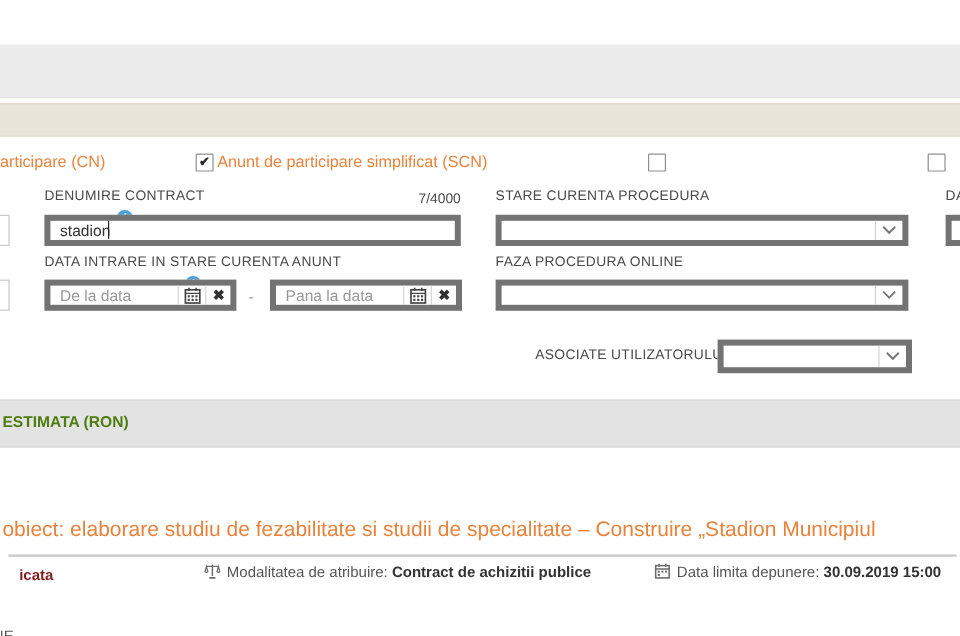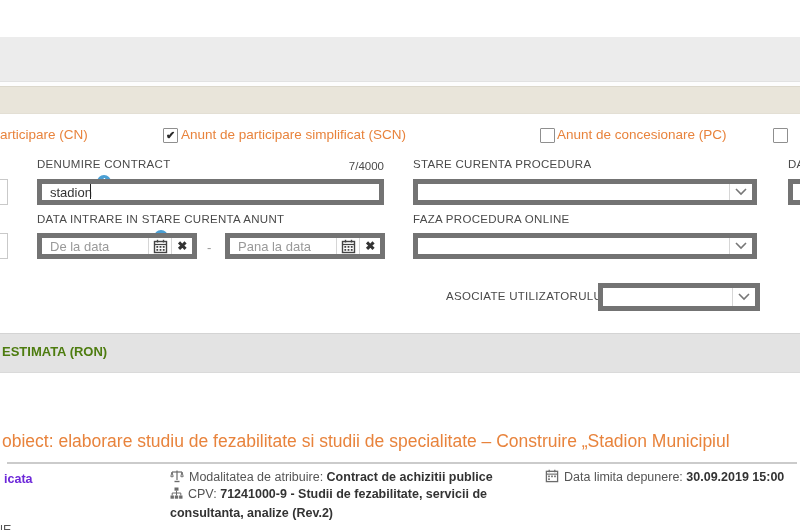--- a/index.html
+++ b/index.html
@@ -62,21 +62,20 @@
   <div class="abs beige-band"></div>
 
   <div class="abs cb-label" style="left:0;">articipare (CN)</div>
 
   <div class="abs cb" style="left:163px;">
     <span class="check">✔</span>
   </div>
   <div class="abs cb-label" style="left:181px;">Anunt de participare simplificat (SCN)</div>
 
   <div class="abs cb" style="left:540px;"></div>
-  <div class="abs cb-label" style="left:557px;">Anunt de concesionare (PC)</div>
 
   <div class="abs cb" style="left:773px;"></div>
 
   <div class="abs cut-input" style="left:-40px;top:142px;width:48px;height:26px;"></div>
 
   <div class="abs form-label" style="left:37px;top:121px;">
     <span>DENUMIRE CONTRACT</span>
     <span class="info-icon">i</span>
   </div>
   <div class="abs counter" style="left:346px;top:123px;width:38px;text-align:right;">7/4000</div>
@@ -175,48 +174,35 @@
     </div>
   </div>
 
   <div class="abs section-band"></div>
   <div class="abs section-title">ESTIMATA (RON)</div>
 
   <div class="abs result-title">obiect: elaborare studiu de fezabilitate si studii de specialitate – Construire „Stadion Municipiul </div>
 
   <div class="abs divider"></div>
 
-  <div class="abs detail" style="left:4px;top:434px;font-weight:bold;color:#6d28d9;">icata</div>
+  <div class="abs detail" style="left:16px;top:434px;font-weight:bold;color:#7f1d1d;">icata</div>
 
   <div class="abs detail" style="left:170px;top:432px;white-space:nowrap;">
     <span class="icon-gray">
       <svg width="14" height="14" viewBox="0 0 14 14">
           <line x1="7" y1="1.5" x2="7" y2="11" stroke="#6b6b6b" stroke-width="1.2"></line>
           <line x1="2" y1="3" x2="12" y2="3" stroke="#6b6b6b" stroke-width="1.2"></line>
           <path d="M2 3 L0.8 7.5 A2.2 2.2 0 0 0 3.2 7.5 Z" fill="none" stroke="#6b6b6b" stroke-width="1"></path>
           <path d="M12 3 L10.8 7.5 A2.2 2.2 0 0 0 13.2 7.5 Z" fill="none" stroke="#6b6b6b" stroke-width="1"></path>
           <line x1="4.5" y1="12.5" x2="9.5" y2="12.5" stroke="#6b6b6b" stroke-width="1.4"></line>
         </svg>
     </span><span>Modalitatea de atribuire:</span>
     <b>Contract de achizitii publice</b>
   </div>
 
-  <div class="abs detail" style="left:170px;top:449px;width:345px;">
-    <span class="icon-gray">
-      <svg width="13" height="13" viewBox="0 0 13 13">
-          <rect x="4.5" y="0.5" width="4" height="3.2" fill="#6b6b6b"></rect>
-          <rect x="0.5" y="8.5" width="3.4" height="3.2" fill="#6b6b6b"></rect>
-          <rect x="4.8" y="8.5" width="3.4" height="3.2" fill="#6b6b6b"></rect>
-          <rect x="9.1" y="8.5" width="3.4" height="3.2" fill="#6b6b6b"></rect>
-          <path d="M6.5 3.7 L6.5 6 M2.2 8.5 L2.2 6 L10.8 6 L10.8 8.5 M6.5 6 L6.5 8.5" fill="none" stroke="#6b6b6b" stroke-width="1"></path>
-        </svg>
-    </span><span>CPV:</span>
-    <b>71241000-9 - Studii de fezabilitate, servicii de</b><br>
-    <b>consultanta, analize (Rev.2)</b>
-  </div>
 
   <div class="abs detail" style="left:545px;top:432px;white-space:nowrap;">
     <span class="icon-gray">
       <svg width="14" height="14" viewBox="0 0 15 15">
           <rect x="1.5" y="2.5" width="12" height="11" fill="none" stroke="#6b6b6b" stroke-width="1.4"></rect>
           <line x1="4.5" y1="0.8" x2="4.5" y2="3.5" stroke="#6b6b6b" stroke-width="1.4"></line>
           <line x1="10.5" y1="0.8" x2="10.5" y2="3.5" stroke="#6b6b6b" stroke-width="1.4"></line>
           <line x1="1.5" y1="5.5" x2="13.5" y2="5.5" stroke="#6b6b6b" stroke-width="1.2"></line>
           <rect x="3.4" y="7" width="1.8" height="1.8" fill="#6b6b6b"></rect>
           <rect x="6.6" y="7" width="1.8" height="1.8" fill="#6b6b6b"></rect>

